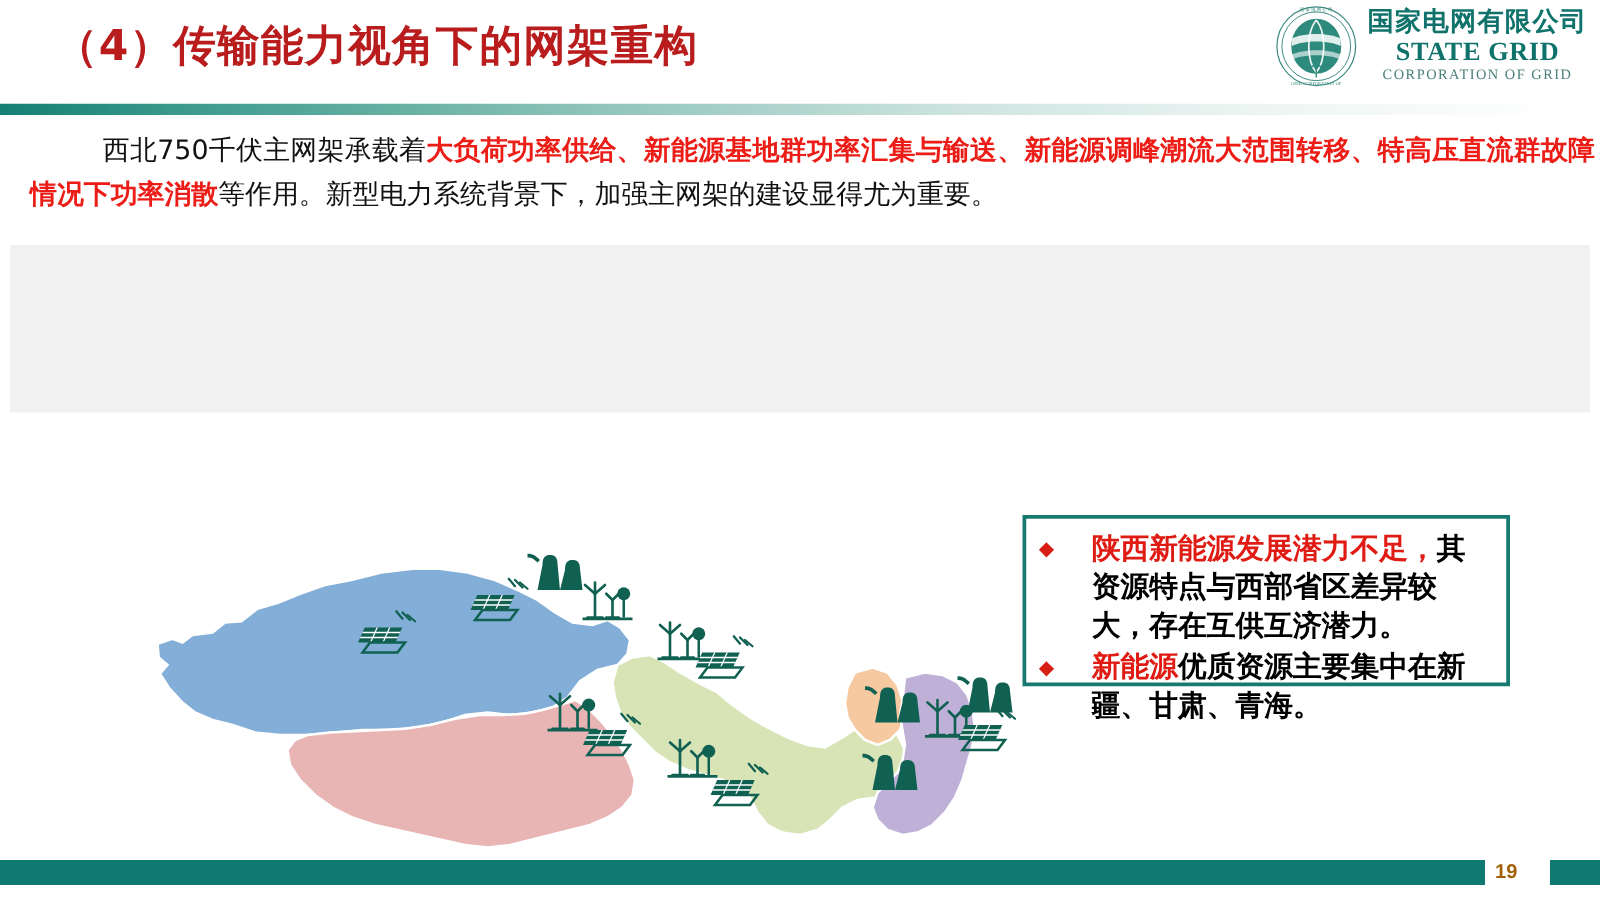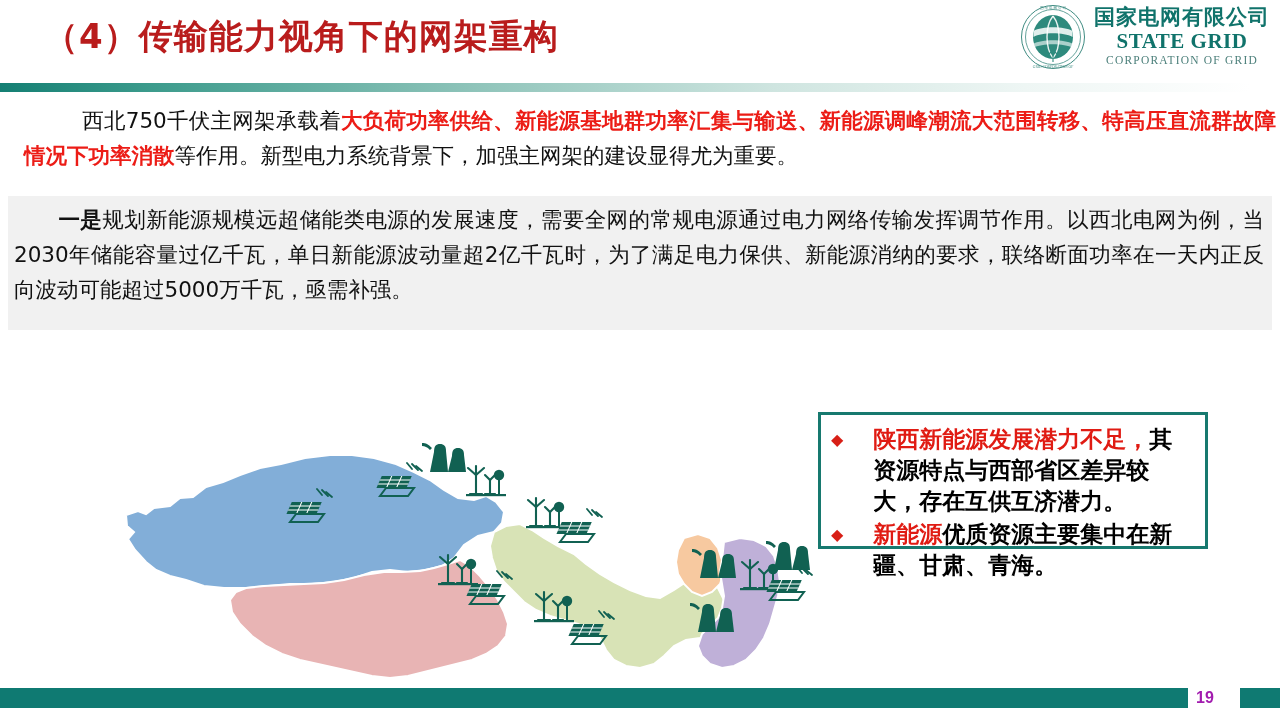--- a/index.html
+++ b/index.html
@@ -81,21 +81,21 @@
 
   
   .footer-bar-left {
     position:absolute; left:0; bottom:12px; width:1188px; height:20px; background:#0f7a72;
   }
   .footer-bar-right {
     position:absolute; right:0; bottom:12px; width:40px; height:20px; background:#0f7a72;
   }
   .page-num {
     position:absolute; right:52px; bottom:12px; width:46px; height:20px;
-    text-align:center; color:#a21caf; font-size:16px; font-weight:bold; line-height:20px;
+    text-align:center; color:#a16207; font-size:16px; font-weight:bold; line-height:20px;
     font-family:"Liberation Sans",sans-serif;
   }
 </style>
 </head>
 <body>
 
 <div class="slide">
 
   <div class="header">
     <div class="slide-title">（4）传输能力视角下的网架重构</div>
@@ -129,21 +129,20 @@
         <div class="logo-en2">CORPORATION  OF  GRID</div>
       </div>
     </div>
 
     <div class="header-rule"></div>
   </div>
 
   <div class="para" id="para1"><span class="ind"></span><span>西北750千伏主网架承载着</span><span class="red">大负荷功率供给、新能源基地群功率汇集与输送、新能源调峰潮流大范围转移、特高压直流群故障情况下功率消散</span><span>等作用。新型电力系统背景下，加强主网架的建设显得尤为重要。</span></div>
 
   <div class="graybox"></div>
-  <div class="para" id="para2"><span class="ind"></span><span class="bold">一是</span><span>规划新能源规模远超储能类电源的发展速度，需要全网的常规电源通过电力网络传输发挥调节作用。以西北电网为例，当2030年储能容量过亿千瓦，单日新能源波动量超2亿千瓦时，为了满足电力保供、新能源消纳的要求，联络断面功率在一天内正反向波动可能超过5000万千瓦，亟需补强。</span></div>
 
   <div class="map">
     <svg width="800" height="285" viewBox="0 0 800 285" aria-hidden="true">
       <defs>
 
         <g id="ic-wind">
           <g stroke="#116152" stroke-width="2.1" fill="none" stroke-linecap="round">
             <line x1="10" y1="9" x2="10" y2="28"></line>
             <line x1="10" y1="9" x2="2" y2="2"></line>
             <line x1="10" y1="9" x2="18" y2="2"></line>

